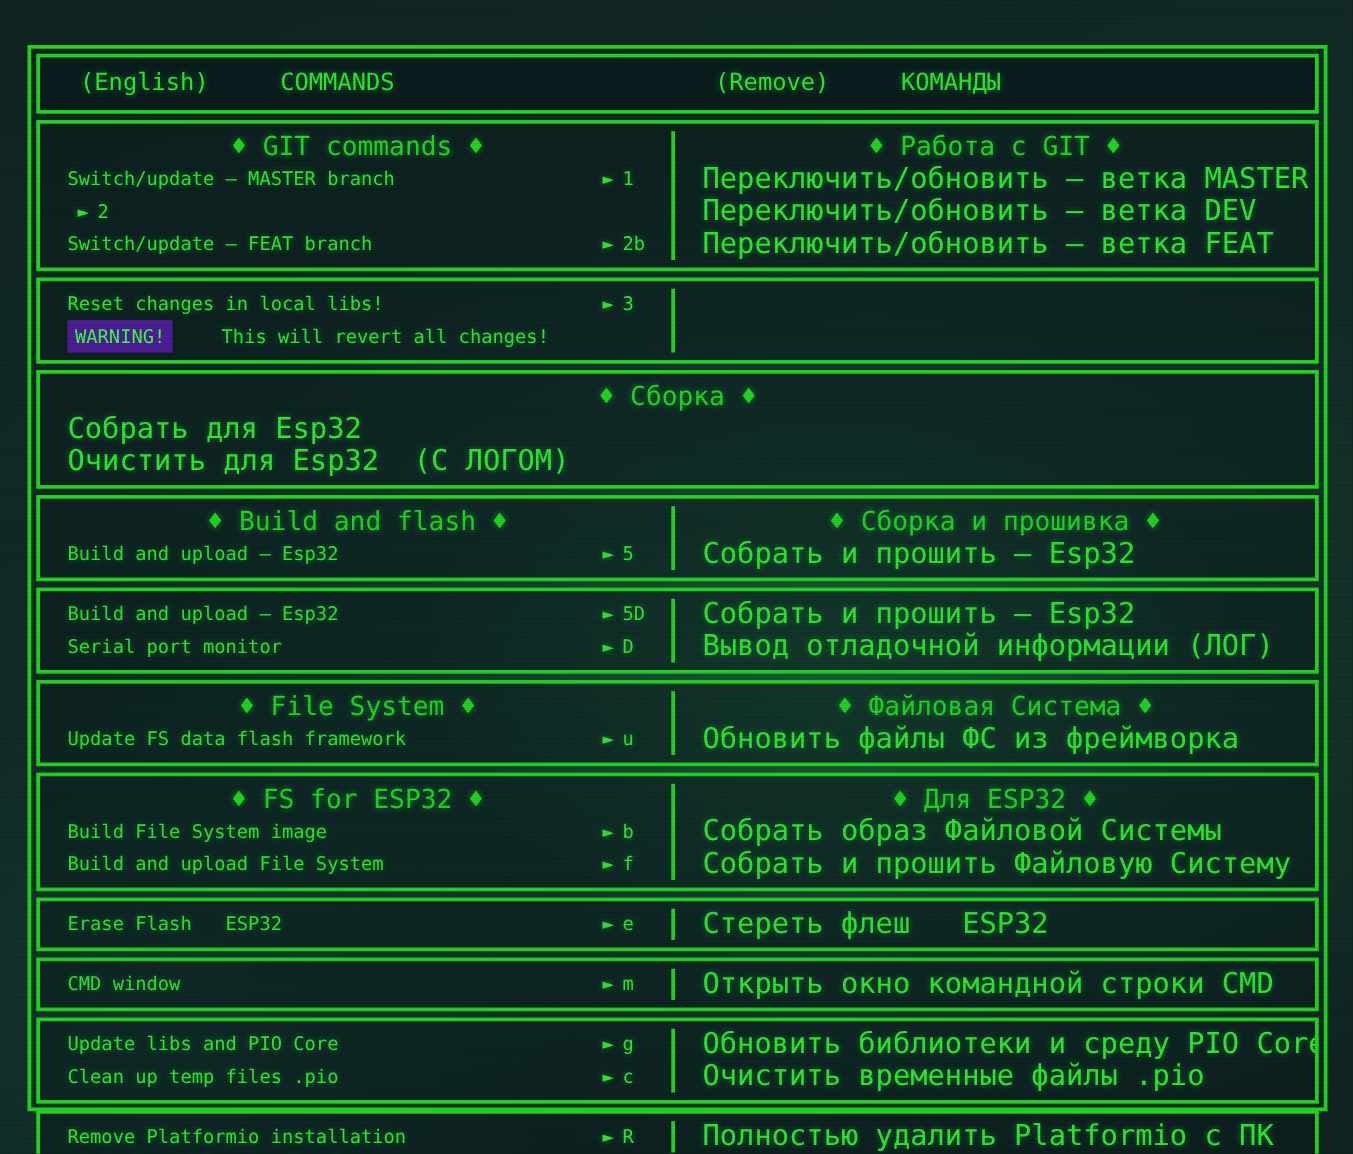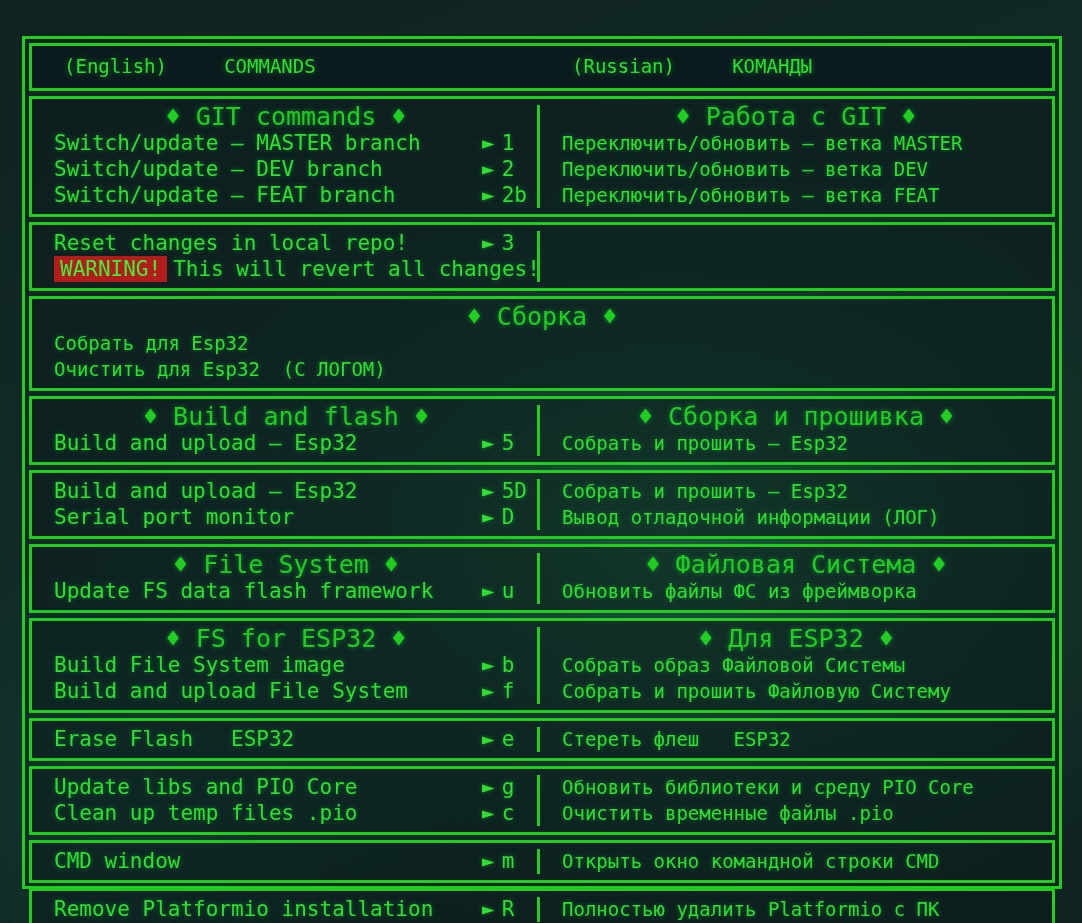--- a/index.html
+++ b/index.html
@@ -86,56 +86,57 @@
     right: 0;
     top: 6px;
     bottom: 6px;
     width: 3px;
     background: #1fd51f;
   }
   .panel.hdr .col.left::after { display: none; }
 
   .title {
     color: #1fd51f;
-    font-size: 25px;
+    font-size: 21px;
     line-height: 26px;
     text-align: center;
     white-space: pre;
     letter-spacing: 0px;
     text-shadow: 0 0 5px rgba(40,220,70,0.55);
   }
 
   .row {
     display: flex;
     align-items: flex-end;
     color: #2ee62e;
-    font-size: 21px;
+    font-size: 15px;
     line-height: 26px;
     white-space: pre;
     text-shadow: 0 0 5px rgba(40,220,70,0.45);
+    gap: 33px;
   }
   .row .label { flex: 1 1 auto; }
   .row .key {
     flex: 0 0 auto;
     text-align: left;
     min-width: 48px;
     padding-left: 8px;
   }
   .row .arrow { color: #2ee62e; padding-right: 7px; }
 
   .rrow {
     color: #2ee62e;
-    font-size: 19px;
+    font-size: 23px;
     line-height: 26px;
     white-space: pre;
     text-shadow: 0 0 5px rgba(40,220,70,0.45);
   }
 
   .badge {
-    background: #b91c1c;
+    background: #4c1d95;
     color: #3dfb3d;
     padding: 0 6px;
     margin-right: 6px;
     display: inline-block;
     text-shadow: none;
   }
 
   .hdr-line {
     color: #2ee62e;
     font-size: 19px;
@@ -163,40 +164,40 @@
 
 <div class="screen">
 
   <div class="menu-frame">
     <div class="panels" id="panels">
         <div class="panel hdr">
           <div class="col left">
             <div class="hdr-line">(English)     COMMANDS</div>
           </div>
           <div class="col right">
-            <div class="hdr-line">(Russian)     КОМАНДЫ</div>
+            <div class="hdr-line">(Remove)     КОМАНДЫ</div>
           </div>
         </div>
         <div class="panel">
           <div class="col left">
             <div class="title">♦ GIT commands ♦</div>
             <div class="row indent"><span class="label">Switch/update — MASTER branch</span><span class="key"><span class="arrow">►</span>1</span></div>
-            <div class="row indent"><span class="label">Switch/update — DEV branch</span><span class="key"><span class="arrow">►</span>2</span></div>
+            <div class="row indent"><span class="key"><span class="arrow">►</span>2</span></div>
             <div class="row indent"><span class="label">Switch/update — FEAT branch</span><span class="key"><span class="arrow">►</span>2b</span></div>
           </div>
           <div class="col right">
             <div class="title">♦ Работа с GIT ♦</div>
             <div class="rrow indent">Переключить/обновить — ветка MASTER</div>
             <div class="rrow indent">Переключить/обновить — ветка DEV</div>
             <div class="rrow indent">Переключить/обновить — ветка FEAT</div>
           </div>
         </div>
         <div class="panel">
           <div class="col left">
-            <div class="row indent"><span class="label">Reset changes in local repo!</span><span class="key"><span class="arrow">►</span>3</span></div>
+            <div class="row indent"><span class="label">Reset changes in local libs!</span><span class="key"><span class="arrow">►</span>3</span></div>
             <div class="row indent"><span class="badge">WARNING!</span><span>This will revert all changes!</span></div>
           </div>
         </div>
         <div class="panel">
           <div class="col right">
             <div class="title">♦ Сборка ♦</div>
             <div class="rrow indent">Собрать для Esp32</div>
             <div class="rrow indent">Очистить для Esp32  (С ЛОГОМ)</div>
           </div>
         </div>
@@ -245,38 +246,38 @@
         <div class="panel">
           <div class="col left">
             <div class="row indent"><span class="label">Erase Flash   ESP32</span><span class="key"><span class="arrow">►</span>e</span></div>
           </div>
           <div class="col right">
             <div class="rrow indent">Стереть флеш   ESP32</div>
           </div>
         </div>
         <div class="panel">
           <div class="col left">
+            <div class="row indent"><span class="label">CMD window</span><span class="key"><span class="arrow">►</span>m</span></div>
+          </div>
+          <div class="col right">
+            <div class="rrow indent">Открыть окно командной строки CMD</div>
+          </div>
+        </div>
+        <div class="panel">
+          <div class="col left">
             <div class="row indent"><span class="label">Update libs and PIO Core</span><span class="key"><span class="arrow">►</span>g</span></div>
             <div class="row indent"><span class="label">Clean up temp files .pio</span><span class="key"><span class="arrow">►</span>c</span></div>
           </div>
           <div class="col right">
             <div class="rrow indent">Обновить библиотеки и среду PIO Core</div>
             <div class="rrow indent">Очистить временные файлы .pio</div>
           </div>
         </div>
         <div class="panel">
           <div class="col left">
-            <div class="row indent"><span class="label">CMD window</span><span class="key"><span class="arrow">►</span>m</span></div>
-          </div>
-          <div class="col right">
-            <div class="rrow indent">Открыть окно командной строки CMD</div>
-          </div>
-        </div>
-        <div class="panel">
-          <div class="col left">
             <div class="row indent"><span class="label">Remove Platformio installation</span><span class="key"><span class="arrow">►</span>R</span></div>
           </div>
           <div class="col right">
             <div class="rrow indent">Полностью удалить Platformio с ПК</div>
           </div>
         </div>
       </div>
   </div>
 
   <div class="prompt">Your choice [Ваш выбор]: ►</div>

